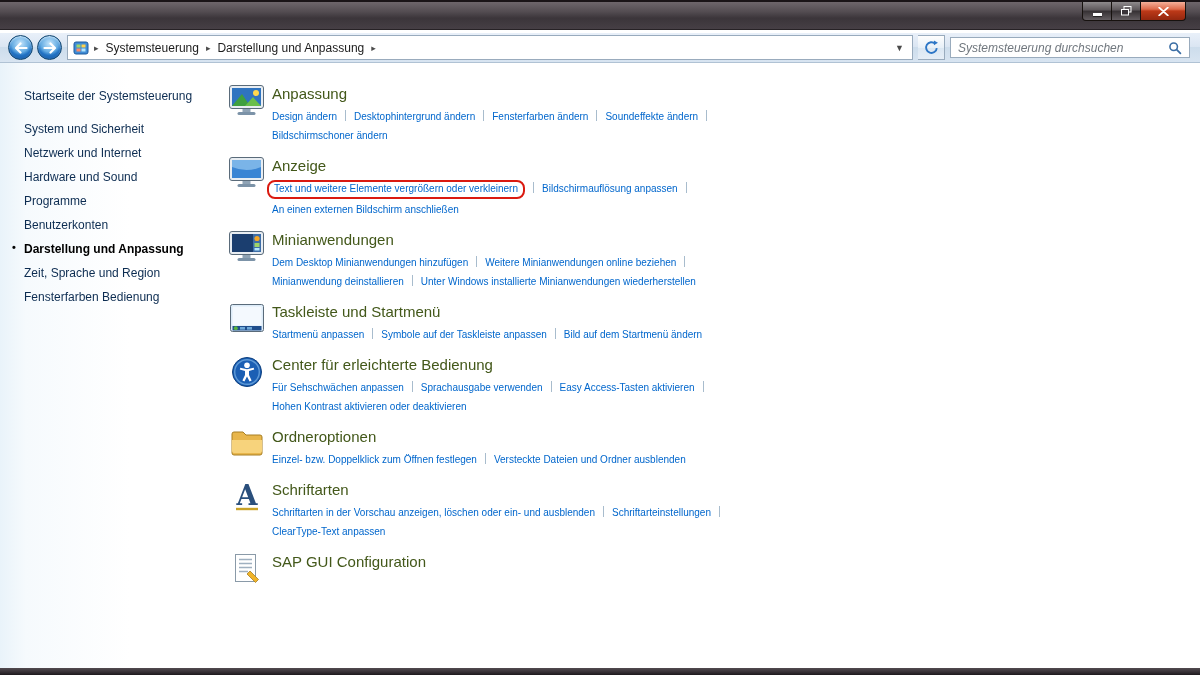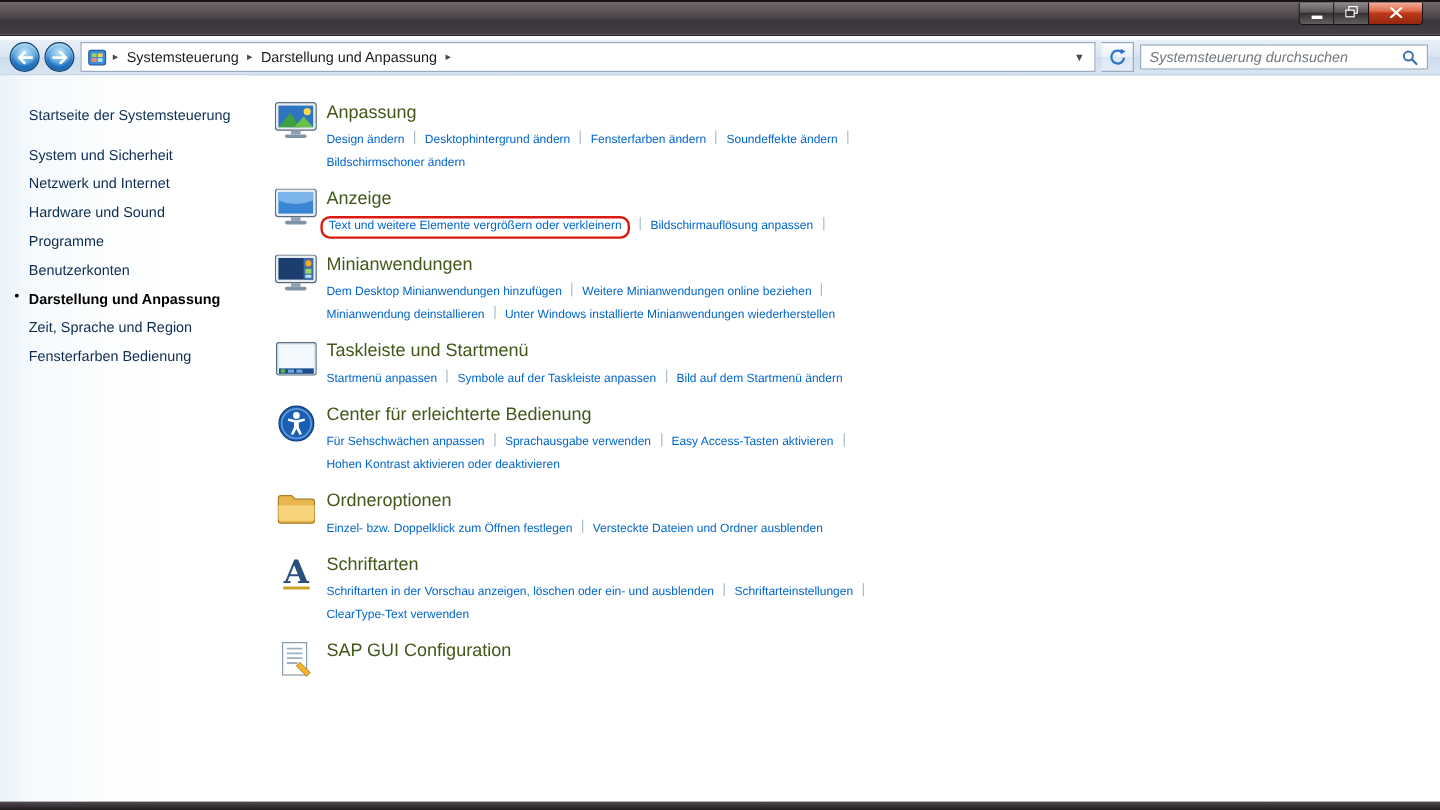--- a/index.html
+++ b/index.html
@@ -186,20 +186,21 @@
               <rect x="0.5" y="0.5" width="34" height="23" rx="2.5" fill="#e8edf2" stroke="#5a6b7a"></rect>
               <rect x="3" y="3" width="29" height="18" fill="#3a85d4"></rect>
               <path d="M3 3 h29 v7 q-14.5 6 -29 0 z" fill="#7ab4e8"></path>
               <rect x="13.5" y="24" width="8" height="3" fill="#8fa3b5"></rect>
               <rect x="8.5" y="27" width="18" height="3" rx="1.5" fill="#7c93a8"></rect>
             </svg>
           </div>
           <div class="sec-body">
             <h2 class="sec-title">Anzeige</h2>
             <div class="link-row"><a class="task-link highlighted">Text und weitere Elemente vergrößern oder verkleinern</a><span class="sep"></span><a class="task-link">Bildschirmauflösung anpassen</a><span class="sep"></span></div>
+            <div class="link-row"><a class="task-link">An einen externen Bildschirm anschließen</a></div>
           </div>
         </div>
         <div class="section">
           <div class="sec-icon">
             <svg width="36" height="31" viewBox="0 0 36 31">
               <rect x="0.5" y="0.5" width="34" height="23" rx="2.5" fill="#e8edf2" stroke="#5a6b7a"></rect>
               <rect x="3" y="3" width="29" height="18" fill="#1b3e6f"></rect>
               <rect x="24" y="3" width="8" height="18" fill="#3e6ea8"></rect>
               <circle cx="28" cy="7.5" r="2.6" fill="#f5a623"></circle>
               <rect x="25.5" y="12" width="5" height="4" fill="#9fd468"></rect>
@@ -260,21 +261,21 @@
         <div class="section">
           <div class="sec-icon">
             <svg width="30" height="31" viewBox="0 0 30 31">
               <text x="15" y="24" font-family="DejaVu Serif, Liberation Serif, serif" font-size="27" font-weight="bold" fill="#2a4f7c" text-anchor="middle">A</text>
               <path d="M4 28 h22" stroke="#c9a227" stroke-width="2.4"></path>
             </svg>
           </div>
           <div class="sec-body">
             <h2 class="sec-title">Schriftarten</h2>
             <div class="link-row"><a class="task-link">Schriftarten in der Vorschau anzeigen, löschen oder ein- und ausblenden</a><span class="sep"></span><a class="task-link">Schriftarteinstellungen</a><span class="sep"></span></div>
-            <div class="link-row"><a class="task-link">ClearType-Text verwenden</a></div>
+            <div class="link-row"><a class="task-link">ClearType-Text anpassen</a></div>
           </div>
         </div>
         <div class="section">
           <div class="sec-icon">
             <svg width="30" height="32" viewBox="0 0 30 32">
               <rect x="3.5" y="1.5" width="20" height="27" fill="#fff" stroke="#8a9aa8"></rect>
               <path d="M7 6.5 h13 M7 10.5 h13 M7 14.5 h13 M7 18.5 h9" stroke="#9fb0c0" stroke-width="1.5"></path>
               <path d="M18 18 l8.5 8.5 -3 3 -8.5 -8.5 z" fill="#f0b429" stroke="#a87f22" stroke-width="0.8"></path>
             </svg>
           </div>

